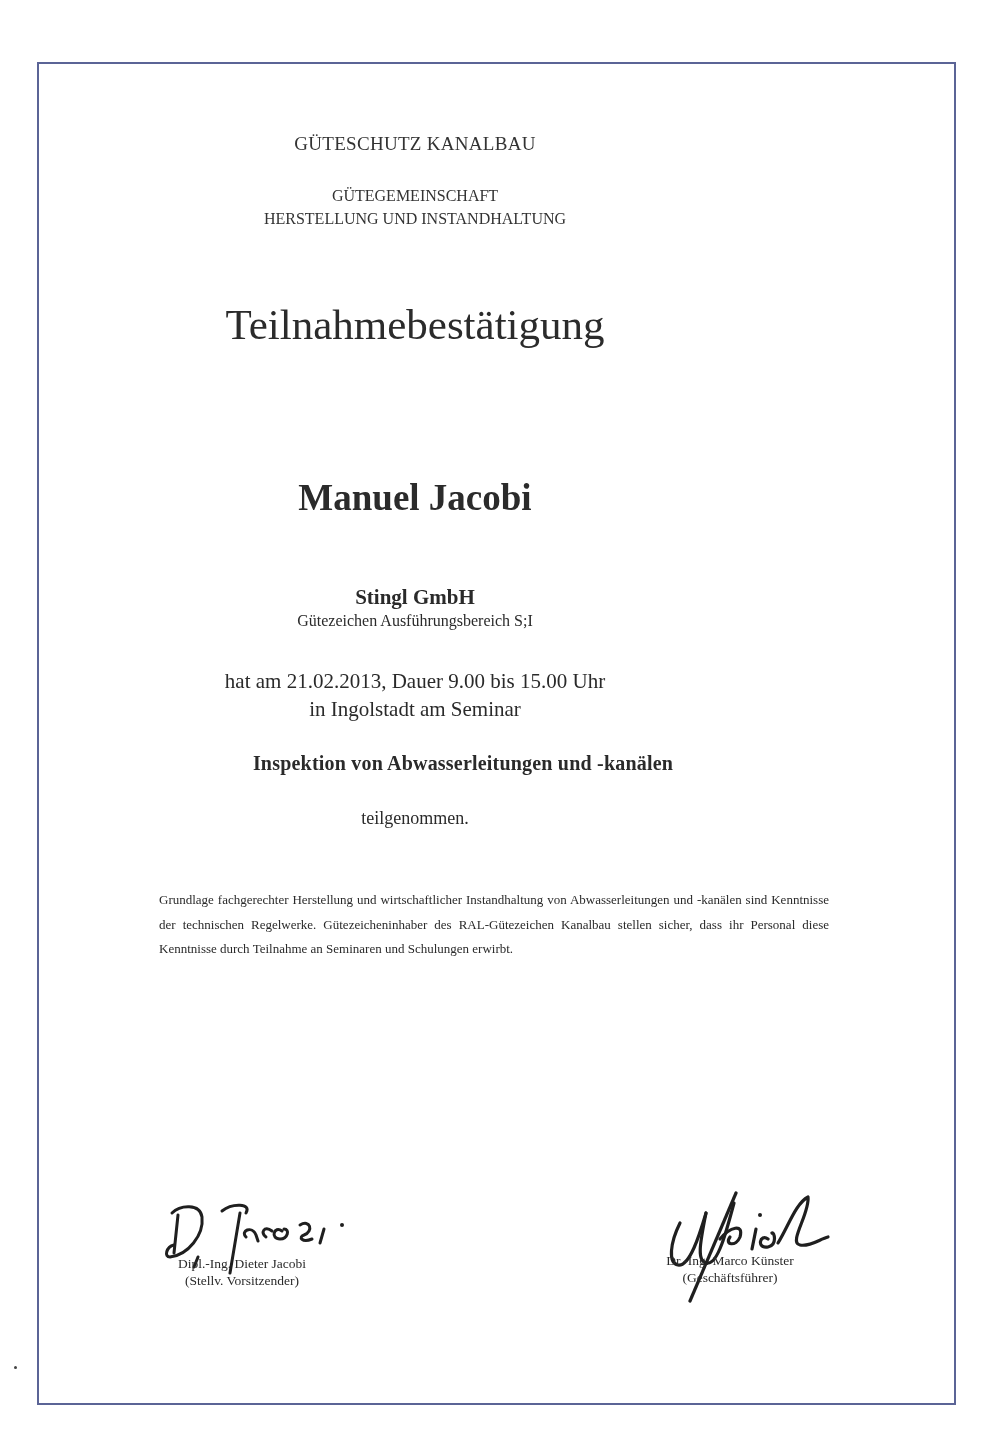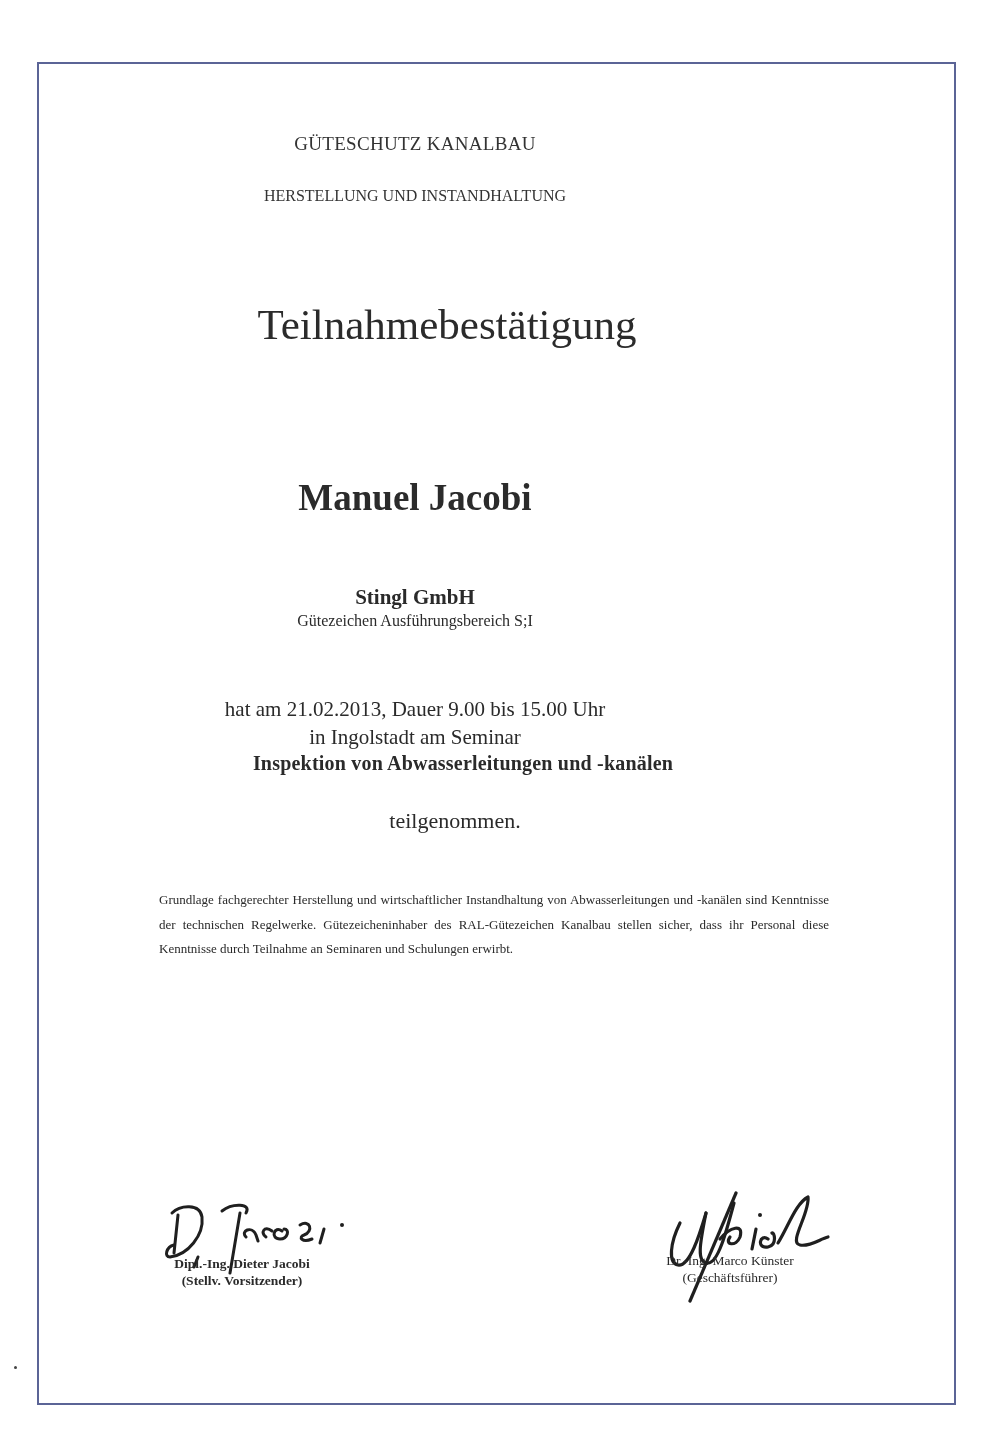--- a/index.html
+++ b/index.html
@@ -7,44 +7,45 @@
     width:1006px; height:1440px; background:#ffffff; position:relative; overflow:hidden;
     font-family:"Liberation Serif", "DejaVu Serif", serif; color:#2a2a2a;
   }
   .frame {
     position:absolute; left:37px; top:62px; width:919px; height:1343px;
     border:2px solid #5b6496; box-sizing:border-box;
   }
   .center { position:absolute; left:0; width:830px; text-align:center; }
   .org-title { top:133px; font-size:19px; letter-spacing:0.3px; color:#333; }
   .org-sub { top:184px; font-size:16px; line-height:23px; color:#333; }
-  .doc-title { top:300px; font-size:43px; color:#2b2b2b;padding-left:32px; }
+  .doc-title { top:300px; font-size:43px; color:#2b2b2b; }
   .person { top:476px; font-size:37px; font-weight:bold; color:#2b2b2b; }
   .company { top:585px; font-size:21px; font-weight:bold; }
   .scope { top:612px; font-size:16px; }
-  .dateline { top:667px; font-size:21px; line-height:28px;margin-top:28px; }
+  .dateline { top:667px; font-size:21px; line-height:28px; }
   .seminar { top:752px; font-size:20px; font-weight:bold; letter-spacing:0.2px;padding-left:48px; }
-  .participated { top:808px; font-size:22px;padding-left:40px; }
+  .participated { top:808px; font-size:18px; }
   .body-text {
     position:absolute; left:159px; width:670px; top:888px;
     font-size:13px; line-height:24.5px; text-align:justify; color:#2a2a2a;
   }
   .sig { position:absolute; text-align:center; font-size:13.5px; line-height:17px; color:#2a2a2a; }
-  .sig-left { left:152px; top:1255px; width:180px;font-weight:bold; }
+  .sig-left { left:152px; top:1255px; width:180px; }
   .sig-right { left:640px; top:1252px; width:180px;text-align:center; }
   .sig-svg { position:absolute; }
   .speck { position:absolute; width:3px; height:3px; background:#444; border-radius:50%; }
 </style>
 </head>
 <body>
 
 <div class="frame"></div>
 
 <div class="center org-title">GÜTESCHUTZ KANALBAU</div>
 <div class="center org-sub">
+  <div>GÜTEGEMEINSCHAFT</div>
   <div>HERSTELLUNG UND INSTANDHALTUNG</div>
 </div>
 
 <div class="center doc-title">Teilnahmebestätigung</div>
 <div class="center person">Manuel Jacobi</div>
 <div class="center company">Stingl GmbH</div>
 <div class="center scope">Gütezeichen Ausführungsbereich S;I</div>
 <div class="center dateline">
   <div>hat am 21.02.2013, Dauer 9.00 bis 15.00 Uhr</div>
   <div>in Ingolstadt am Seminar</div>

